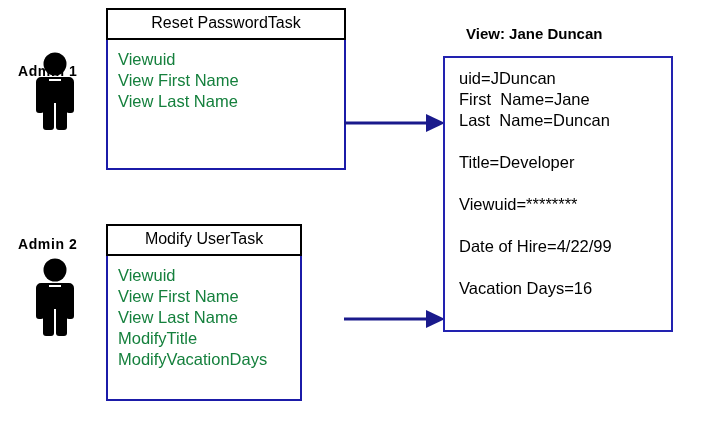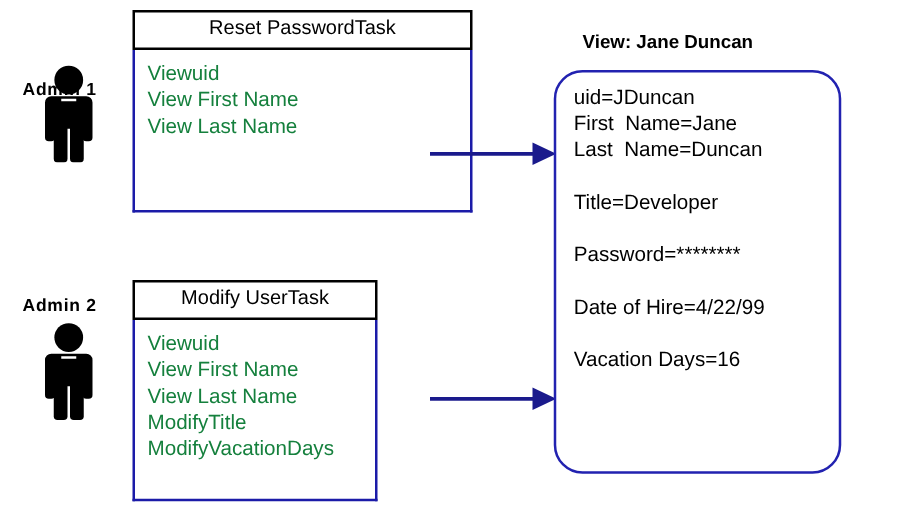--- a/index.html
+++ b/index.html
@@ -109,21 +109,21 @@
       <svg width="58" height="78" viewBox="0 0 58 78" xmlns="http://www.w3.org/2000/svg">
         <circle cx="29" cy="12" r="11.5" fill="#000000"></circle>
         <path d="M10 30 a5 5 0 0 1 5-5 h28 a5 5 0 0 1 5 5 v28 a3 3 0 0 1 -3 3 h-2 a3 3 0 0 1 -3 -3 v-2 h-5 v-29 h-12 v29 h-5 v2 a3 3 0 0 1 -3 3 h-2 a3 3 0 0 1 -3 -3 z" fill="#000000"></path>
         <rect x="17" y="42" width="11" height="36" rx="3" fill="#000000"></rect>
         <rect x="30" y="42" width="11" height="36" rx="3" fill="#000000"></rect>
         <rect x="15" y="29" width="28" height="22" fill="#000000"></rect>
       </svg>
     </div>
   </div>
 
-  <div class="task-box" style="left:106px; top:8px; width:272px;">
+  <div class="task-box" style="left:106px; top:8px; width:240px;">
     <div class="task-header">Reset PasswordTask</div>
     <div class="task-body" style="height:130px;">
       <div class="task-action">Viewuid</div>
       <div class="task-action">View First Name</div>
       <div class="task-action">View Last Name</div>
     </div>
   </div>
 
   <div class="actor-group">
     <div class="actor-label" style="left:18px; top:237px;">Admin 2</div>
@@ -154,23 +154,23 @@
     <polygon points="82,4 101,13 82,22" fill="#1a1a8c"></polygon>
   </svg>
 
   <svg class="connector" style="left:344px; top:306px;" width="104" height="26" xmlns="http://www.w3.org/2000/svg">
     <line x1="0" y1="13" x2="86" y2="13" stroke="#1a1a8c" stroke-width="3"></line>
     <polygon points="82,4 101,13 82,22" fill="#1a1a8c"></polygon>
   </svg>
 
   <div class="user-title" style="left:466px; top:26px;">View: Jane Duncan</div>
 
-  <div class="user-box" style="left:443px; top:56px; width:230px; height:323px;border-radius:23px;">
+  <div class="user-box" style="left:443px; top:56px; width:230px; height:276px;">
     <div class="user-attr">uid=JDuncan</div>
     <div class="user-attr">First  Name=Jane</div>
     <div class="user-attr">Last  Name=Duncan</div>
     <div class="user-attr spacer-before">Title=Developer</div>
-    <div class="user-attr spacer-before">Password=********</div>
+    <div class="user-attr spacer-before">Viewuid=********</div>
     <div class="user-attr spacer-before wrapped">Date of Hire=4/22/99</div>
     <div class="user-attr spacer-before">Vacation Days=16</div>
   </div>
 
 </div>
 
 </body></html>

